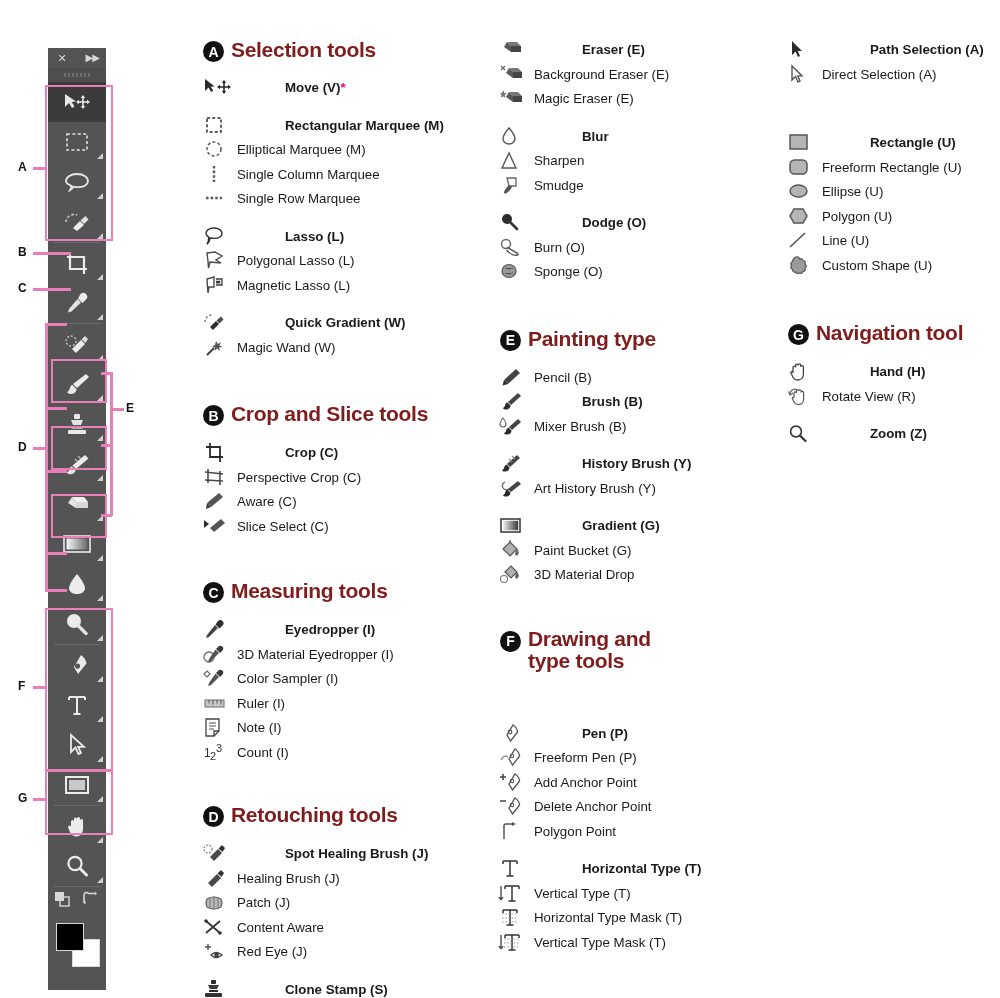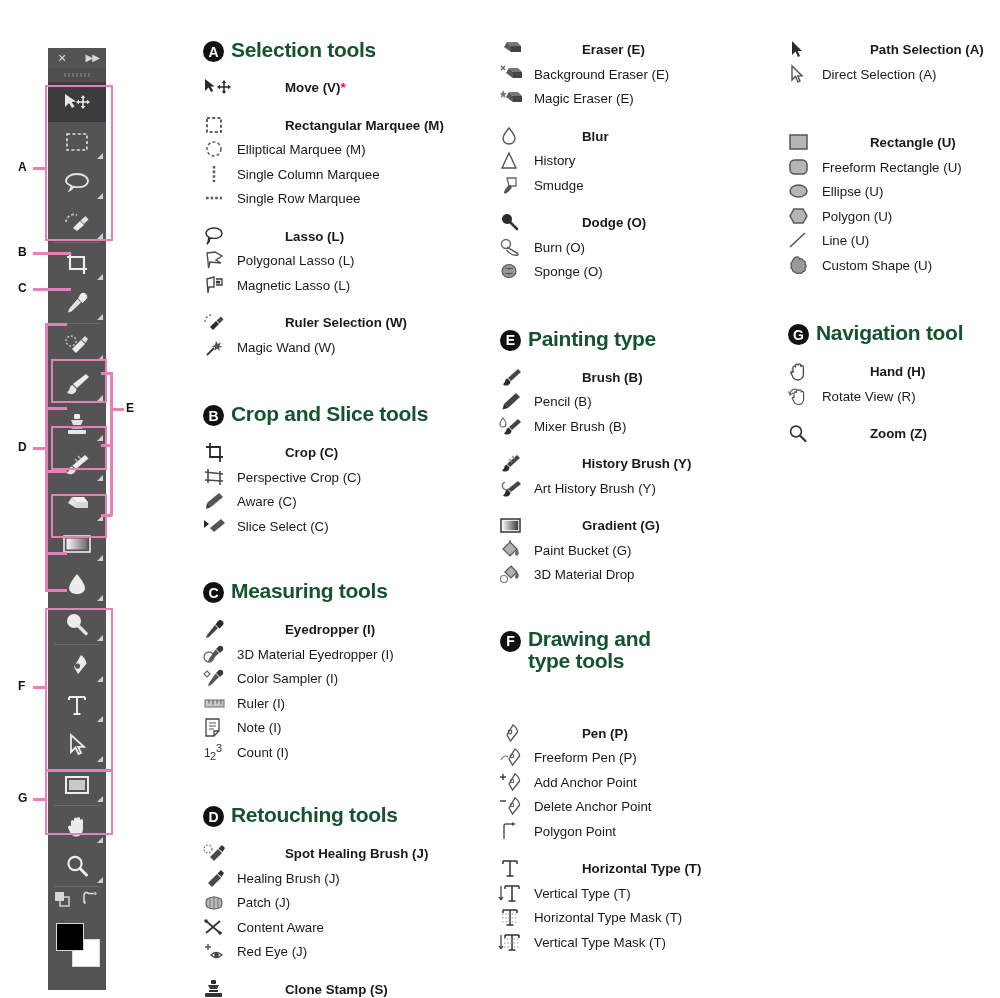--- a/index.html
+++ b/index.html
@@ -41,21 +41,21 @@
   .pkbox{border:2.5px solid #e87fb8;}
   .pkline{background:#e87fb8;}
   .lbl{position:absolute;font-weight:bold;font-size:12px;color:#111;}
 
   
   .col{position:absolute;}
   .secthead{position:relative;height:30px;}
   .badge{position:absolute;left:0;top:1px;width:21px;height:21px;border-radius:50%;
     background:#111;color:#fff;font-weight:bold;font-size:14px;
     display:flex;align-items:center;justify-content:center;font-family:"Liberation Sans",sans-serif;}
-  .secttitle{position:absolute;left:28px;top:-2px;font-size:21px;font-weight:bold;color:#14532d;
+  .secttitle{position:absolute;left:28px;top:-2px;font-size:21px;font-weight:bold;color:#7f1d1d;
     letter-spacing:-0.3px;white-space:nowrap;}
   .secttitle.two{line-height:1.08;}
 
   .row{position:relative;height:24.5px;}
   .row .ic{position:absolute;left:0;top:0;width:30px;height:22px;}
   .row .nm{position:absolute;left:34px;top:2px;font-size:13.3px;white-space:nowrap;color:#1a1a1a;}
   .row .nm.b{font-weight:bold;padding-left:48px;}
   .ast{color:#ec008c;font-weight:bold;}
   .gap{height:13px;}
 
@@ -424,21 +424,21 @@
     </div>
     <div class="gap"></div>
     <div class="row">
       <span class="ic">
         <svg width="30" height="19" viewBox="0 0 30 19">
             <path d="M2 9 A7 7 0 0 1 10 2" fill="none" stroke="#6a6a6a" stroke-width="1.3" stroke-dasharray="2.2 1.8"></path>
         <path d="M7 14 L13 8 L16 11 L10 17 Z" fill="#2b2b2b"></path>
             <path d="M13.5 7.5 L18 3.5 L20.5 6.5 L16.5 10.5 Z" fill="#4a4a4a"></path>
           </svg>
       </span>
-      <span class="nm b">Ruler Selection (W)</span>
+      <span class="nm b">Quick Gradient (W)</span>
     </div>
     <div class="row">
       <span class="ic">
         <svg width="30" height="19" viewBox="0 0 30 19">
             <path d="M13 3 L15 6 L18 4 L16.5 7.5 L19.5 9 L16 9.5 L17 13 L14 10.5 L11.5 13 L12 9.5 L9 8.5 L12 7 Z" fill="#555"></path>
         <path d="M11 10 L4 17" stroke="#3a3a3a" stroke-width="1.8"></path>
           </svg>
       </span>
       <span class="nm">Magic Wand (W)</span>
     </div>
@@ -661,21 +661,21 @@
           </svg>
       </span>
       <span class="nm b">Blur</span>
     </div>
     <div class="row">
       <span class="ic">
         <svg width="30" height="19" viewBox="0 0 30 19">
             <path d="M9 2 L16 17 L2 17 Z" fill="none" stroke="#555" stroke-width="1.4"></path>
           </svg>
       </span>
-      <span class="nm">History</span>
+      <span class="nm">Sharpen</span>
     </div>
     <div class="row">
       <span class="ic">
         <svg width="30" height="19" viewBox="0 0 30 19">
             <path d="M7 2 L16 2 L16 10 L9 10 Z" fill="none" stroke="#666" stroke-width="1.3"></path>
         <path d="M9 9 C7 11 5 13 4 16 C3.5 17.5 5 18 6.5 17 C9 15.4 11 13 12 11" fill="#555"></path>
           </svg>
       </span>
       <span class="nm">Smudge</span>
     </div>
@@ -710,34 +710,34 @@
 
     <div style="height:42px;"></div>
     <div class="secthead">
       <div class="badge">E</div>
       <div class="secttitle">Painting type</div>
     </div>
     <div style="height:9px;"></div>
     <div class="row">
       <span class="ic">
         <svg width="30" height="19" viewBox="0 0 30 19">
+            <path d="M16 1 L20 5 L8 16 L4 12 Z" fill="#444"></path>
+            <path d="M4 12 L8 16 L2.5 17.5 Z" fill="#2b2b2b"></path>
+          </svg>
+      </span>
+      <span class="nm">Pencil (B)</span>
+    </div>
+    <div class="row">
+      <span class="ic">
+        <svg width="30" height="19" viewBox="0 0 30 19">
             <path d="M18 1 L21 4 L11 13 L8 10 Z" fill="#444"></path>
         <path d="M7.5 10.5 L10.5 13.5 C10.5 16 8.5 17.5 6 17.5 C4.4 17.5 3.2 16.8 2.8 16 C4.5 15.6 4.9 13.6 5.3 12.4 C5.6 11.4 6.4 10.6 7.5 10.5 Z" fill="#2b2b2b"></path>
           </svg>
       </span>
       <span class="nm b">Brush (B)</span>
-    </div>
-    <div class="row">
-      <span class="ic">
-        <svg width="30" height="19" viewBox="0 0 30 19">
-            <path d="M16 1 L20 5 L8 16 L4 12 Z" fill="#444"></path>
-            <path d="M4 12 L8 16 L2.5 17.5 Z" fill="#2b2b2b"></path>
-          </svg>
-      </span>
-      <span class="nm">Pencil (B)</span>
     </div>
     <div class="row">
       <span class="ic">
         <svg width="30" height="19" viewBox="0 0 30 19">
             <path d="M3 1 C3 1 6 5 6 7 C6 8.7 4.7 10 3 10 C1.3 10 0 8.7 0 7 C0 5 3 1 3 1 Z" fill="none" stroke="#666" stroke-width="1.2"></path>
         <path d="M18 2 L21 5 L12 13 L9 10 Z" fill="#444"></path>
             <path d="M8.5 10.5 L11.5 13.5 C11.5 16 9.5 17.5 7 17.5 C5.6 17.5 4.5 17 4 16.2 C5.6 15.8 6 14 6.4 12.8 C6.7 11.8 7.5 11 8.5 10.5 Z" fill="#2b2b2b"></path>
           </svg>
       </span>
       <span class="nm">Mixer Brush (B)</span>

